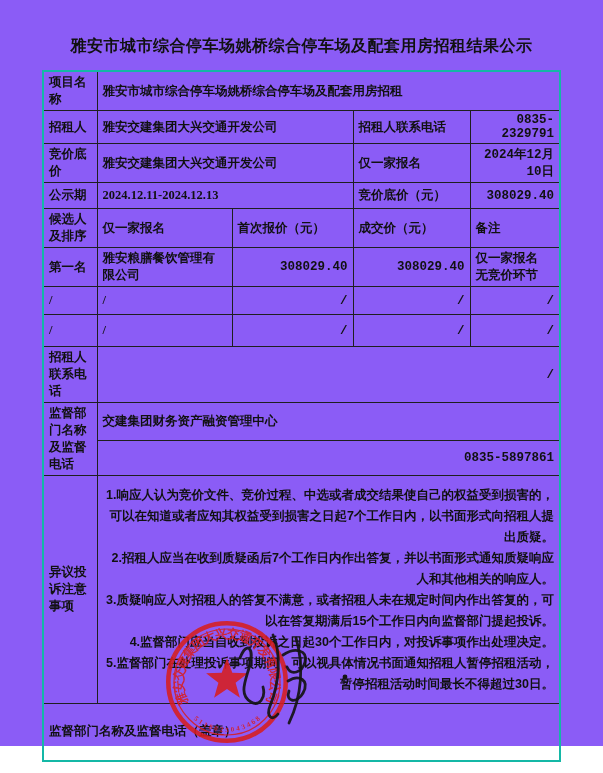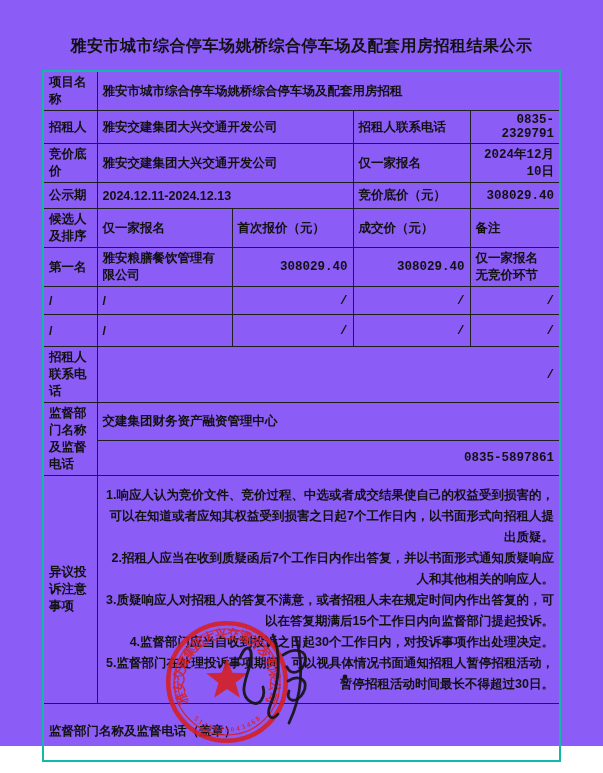--- a/index.html
+++ b/index.html
@@ -8,21 +8,21 @@
   .doc-title{position:absolute;top:36px;left:0;width:603px;text-align:center;
     font-size:16px;font-weight:bold;letter-spacing:0.5px;}
   table.doc-table{position:absolute;left:42px;top:70px;width:518px;
     border-collapse:collapse;table-layout:fixed;border:2px solid #14b8a6;}
   table.doc-table td{border:1px solid #1f1f1f;padding:2px 5px;font-size:12.5px;
     font-weight:bold;vertical-align:middle;overflow:hidden;}
   td.lab{text-align:left;padding-left:4px;padding-right:3px;}
   td.ctr{text-align:left;}
   td.num{font-family:Liberation Mono, monospace;font-weight:normal;
     text-align:right;font-size:13px;}
-  td.numl{font-family:Liberation Sans, sans-serif;font-weight:normal;
+  td.numl{font-family:Liberation Serif, serif;font-weight:normal;
     text-align:left;font-size:13px;}
   td.vtop{vertical-align:top;}
   td.pre{white-space:pre-line;}
   td.notice{font-weight:normal;font-size:12.3px;line-height:21px;white-space:pre-line;
     text-align:right;padding:4px 7px;}
   tr.h35{height:35px}tr.h33{height:33px}tr.h26{height:26px}tr.h27{height:27px}
   tr.h32{height:32px}tr.h28{height:28px}tr.h30{height:30px}tr.h228{height:228px}tr.h57{height:57px}
   .seal-svg{position:absolute;left:152px;top:607px;width:150px;height:150px;opacity:0.88;}
   .seal-ring{fill:none;stroke:#d81e1e;}
   .seal-star{fill:#d81e1e;}

